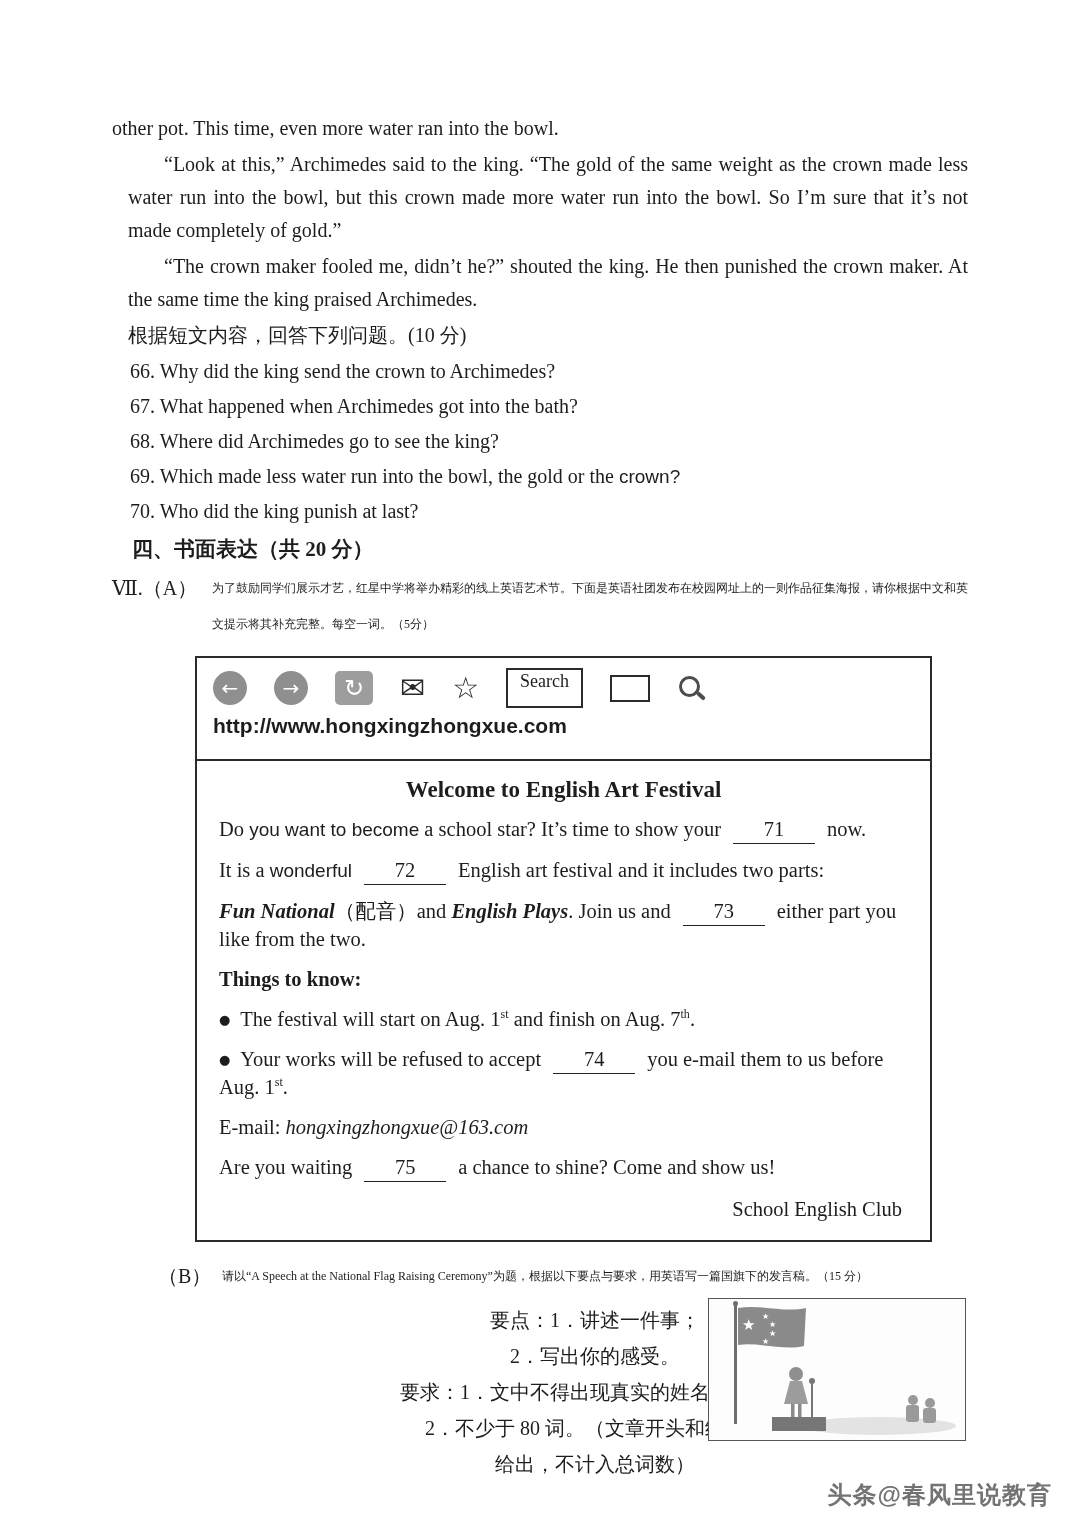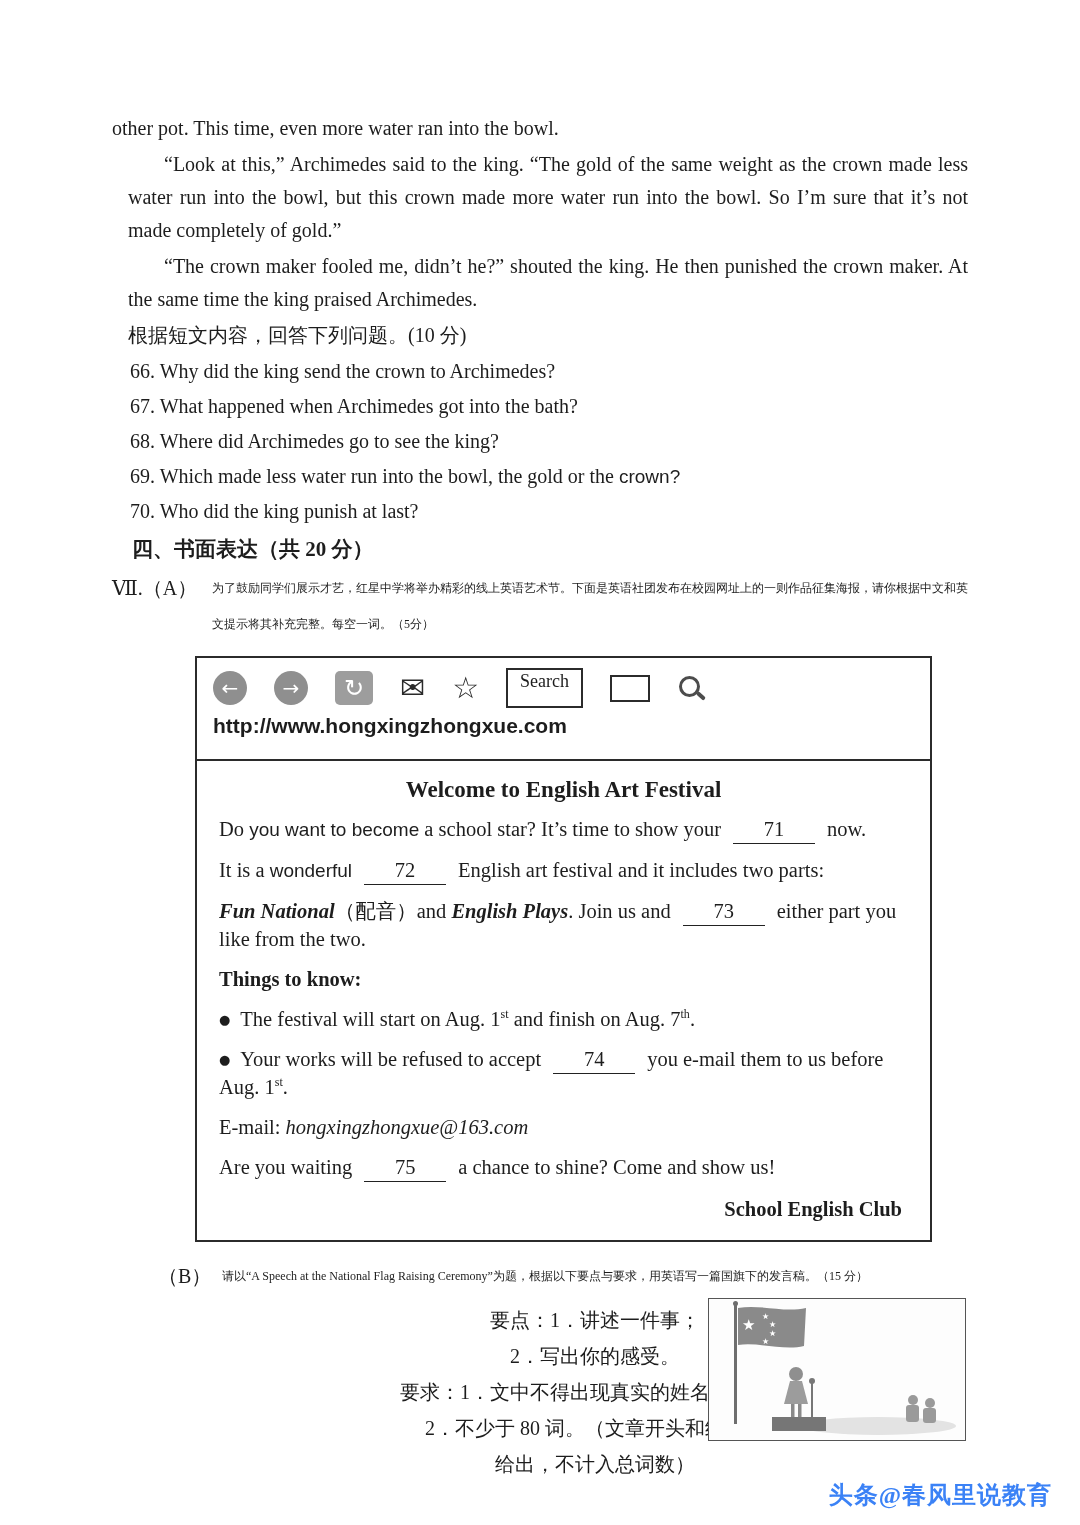--- a/index.html
+++ b/index.html
@@ -39,30 +39,30 @@
   .poster{padding:10px 22px 14px;}
   .poster-title{text-align:center;font-weight:bold;font-size:23px;margin:6px 0 12px;}
   .pl{font-size:20.5px;line-height:1.32;margin:13px 0;}
   .bi{font-weight:bold;font-style:italic;}
   .bold{font-weight:bold;}
   .em-it{font-style:italic;}
   .blank{display:inline-block;min-width:54px;padding:0 14px 0;margin:0 12px;text-align:center;
     border-bottom:1.7px solid #222;}
   .bullet{font-size:13px;margin-right:10px;vertical-align:2px;font-family:"DejaVu Sans",sans-serif;}
   sup{font-size:12px;}
-  .sig{text-align:right;margin:14px 6px 2px 0;font-weight:bold;}
+  .sig{text-align:right;margin:14px 6px 2px 0;}
   
   .pb-block{position:relative;margin-top:8px;min-height:172px;}
   .pb-lines p{font-size:20px;line-height:36px;margin:0;text-align:center;}
   .pb-lines{margin-left:110px;}
   .pb-sub{margin-left:68px;}
   .pb-sub2{margin-left:110px;}
   .flag-box{position:absolute;right:2px;top:-4px;width:258px;height:143px;}
-  .watermark{position:absolute;right:28px;bottom:14px;font-size:24px;color:#3b82f6;
-    font-family:Liberation Serif, serif;font-weight:bold;letter-spacing:1px;}
+  .watermark{position:absolute;right:28px;bottom:14px;font-size:24px;color:#737373;
+    font-family:Liberation Sans, sans-serif;font-weight:bold;letter-spacing:1px;}
 </style>
 </head>
 <body>
 
 <div class="page">
   <div class="content">
 
     <p class="t">other pot. This time, even more water ran into the bowl.</p>
     <p class="t ind just">“Look at this,” Archimedes said to the king. “The gold of the same weight as the crown made less water run into the bowl, but this crown made more water run into the bowl. So I’m sure that it’s not made completely of gold.”</p>
     <p class="t ind just">“The crown maker fooled me, didn’t he?” shouted the king. He then punished the crown maker. At the same time the king praised Archimedes.</p>

